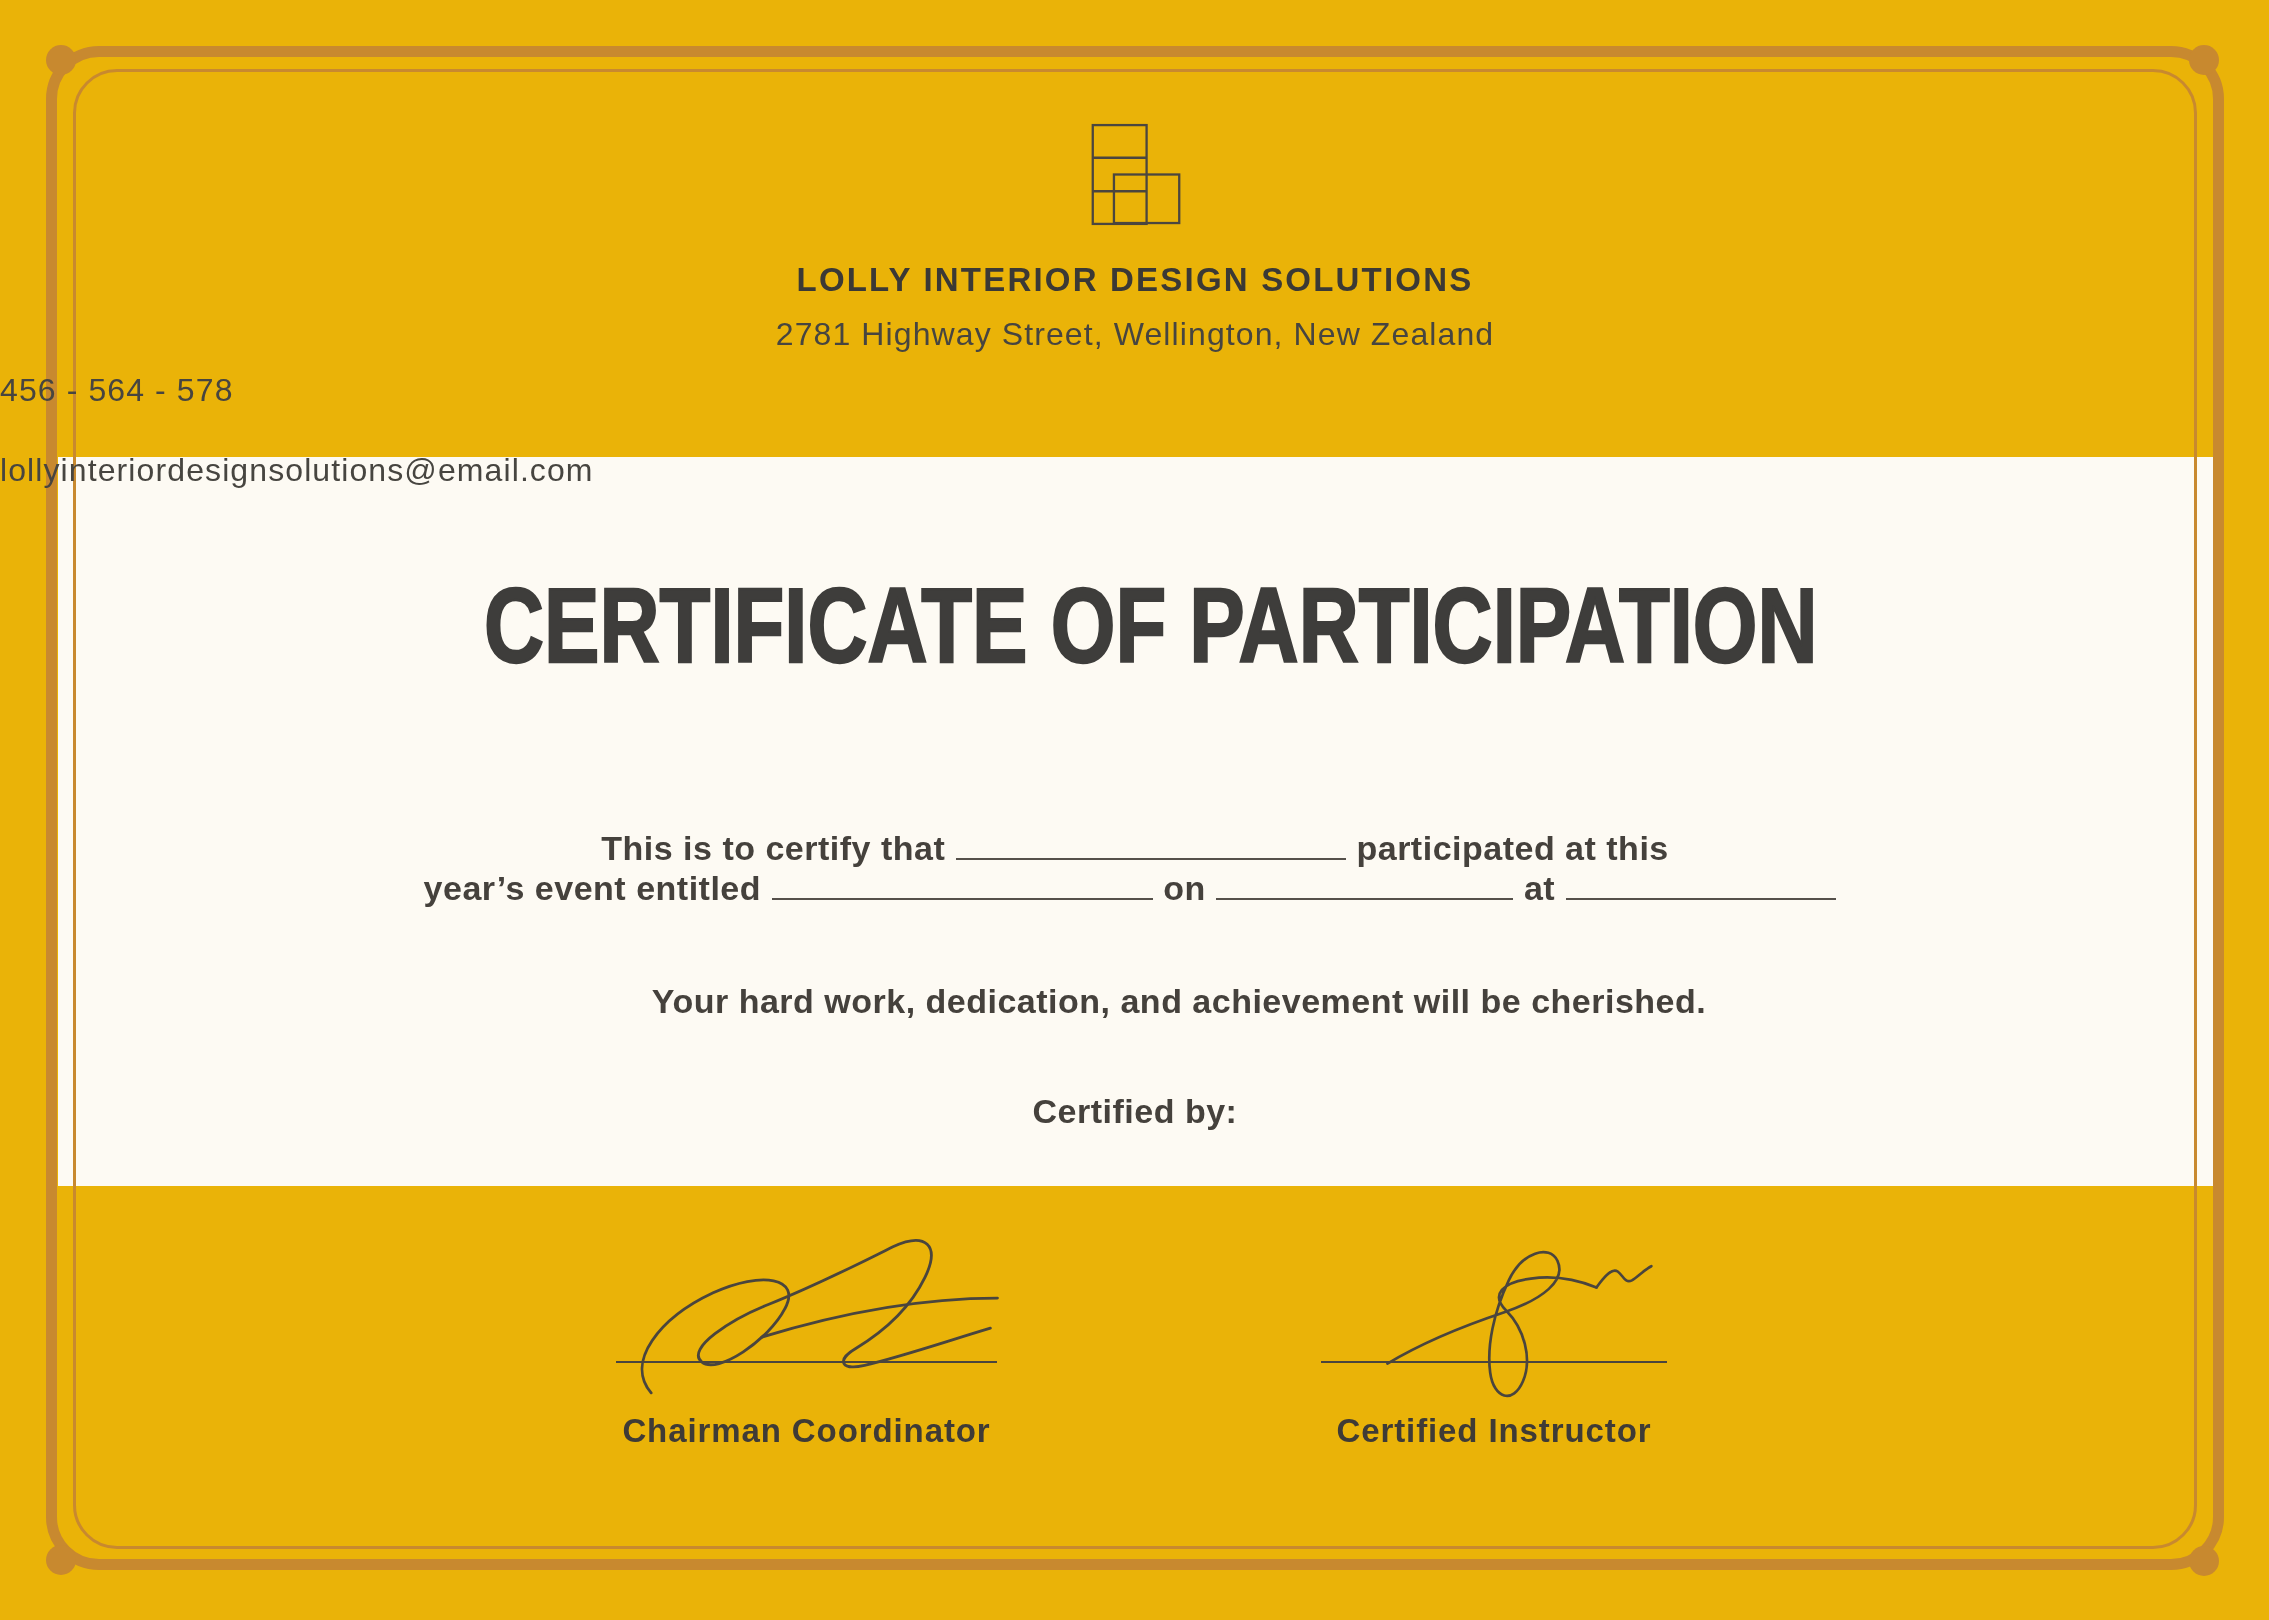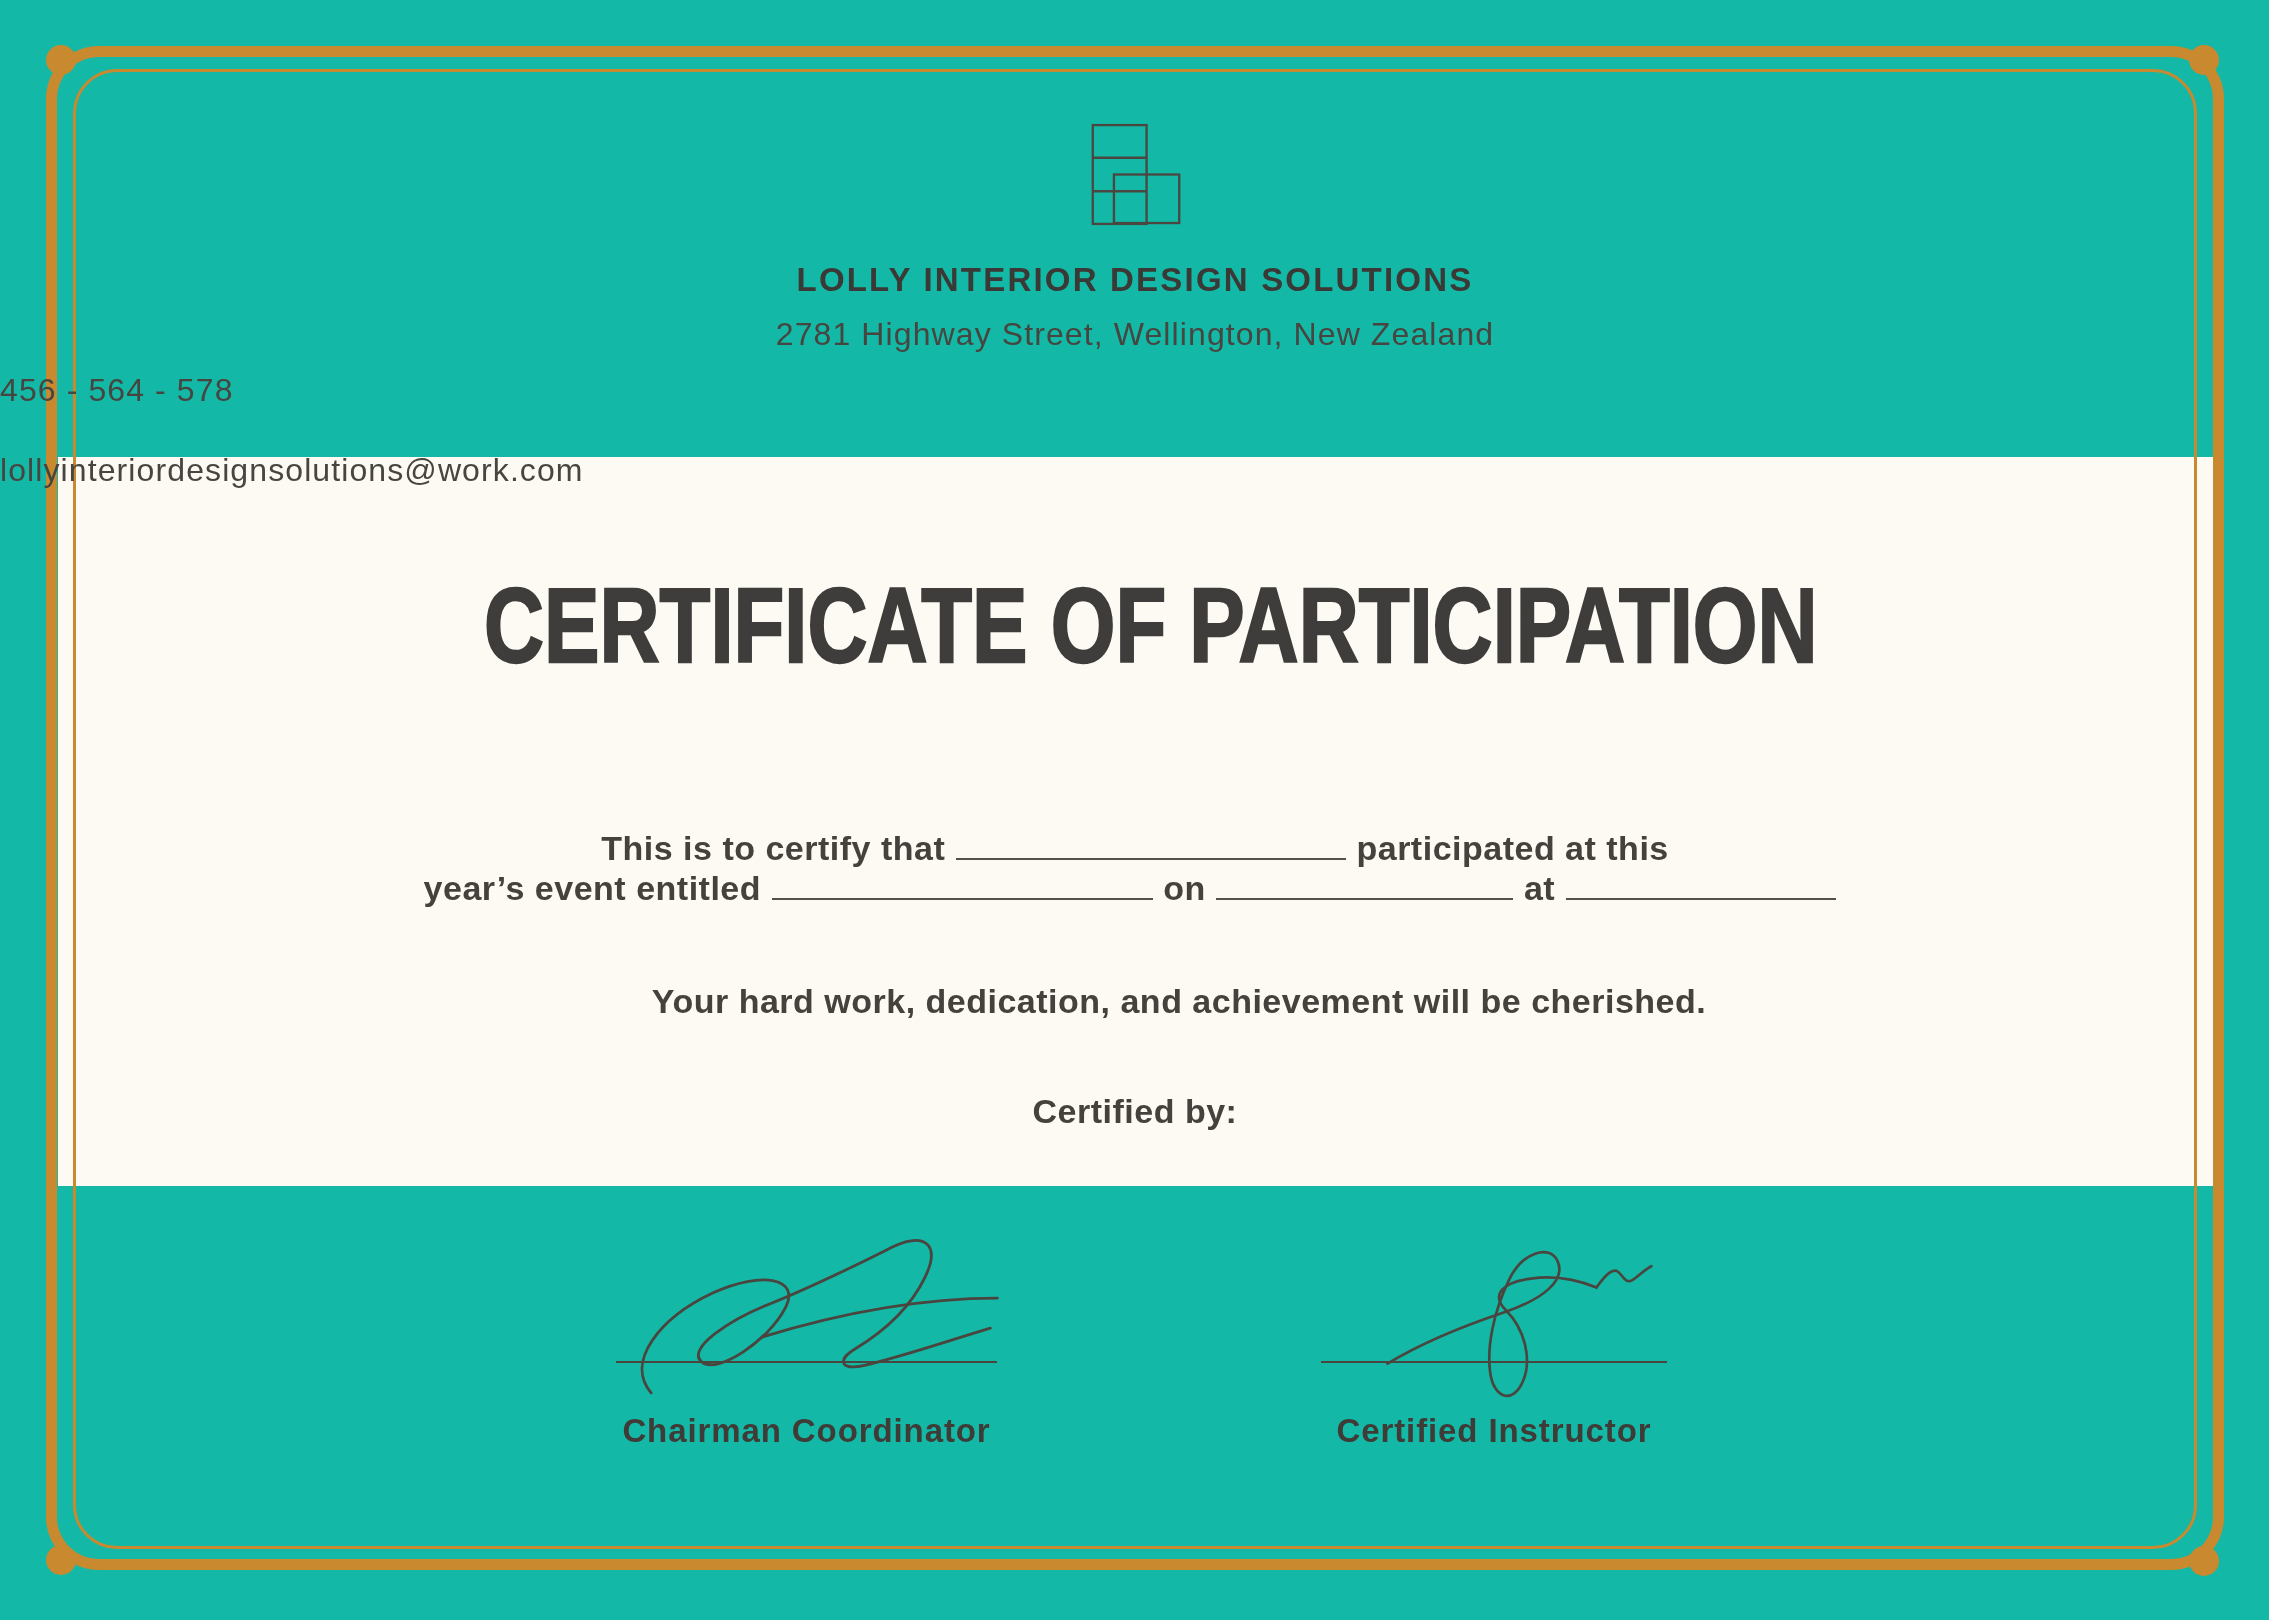--- a/index.html
+++ b/index.html
@@ -2,21 +2,21 @@
 <html style="font-size:14px"><head>
 <meta charset="utf-8">
 <style>
   html, body { margin: 0; padding: 0; }
   body { font-family: "Liberation Sans", sans-serif; }
 
   .certificate {
     position: relative;
     width: 2270px;
     height: 1621px;
-    background: #14b8a6;
+    background: #eab308;
     overflow: hidden;
   }
 
   
   .content-band {
     position: absolute;
     left: 58px;
     top: 457px;
     width: 2155px;
     height: 729px;
@@ -157,21 +157,21 @@
       <line x1="2" y1="39" x2="63" y2="39"></line>
       <line x1="2" y1="77" x2="63" y2="77"></line>
       <rect x="26" y="58" width="74" height="55"></rect>
     </g>
   </svg>
 
   <div class="centered company-name">LOLLY INTERIOR DESIGN SOLUTIONS</div>
   <div class="centered address-line">2781 Highway Street, Wellington, New Zealand</div>
   <div class="contact-line">
     <span>456 - 564 - 578</span>
-    <span>lollyinteriordesignsolutions@work.com</span>
+    <span>lollyinteriordesignsolutions@email.com</span>
   </div>
 
   <div class="centered cert-title">
     <span class="condense">CERTIFICATE OF PARTICIPATION</span>
   </div>
 
   <div class="centered body-line line1">
     <span>This is to certify that</span><span class="blank blank-1"></span><span>participated at this</span>
   </div>
 

